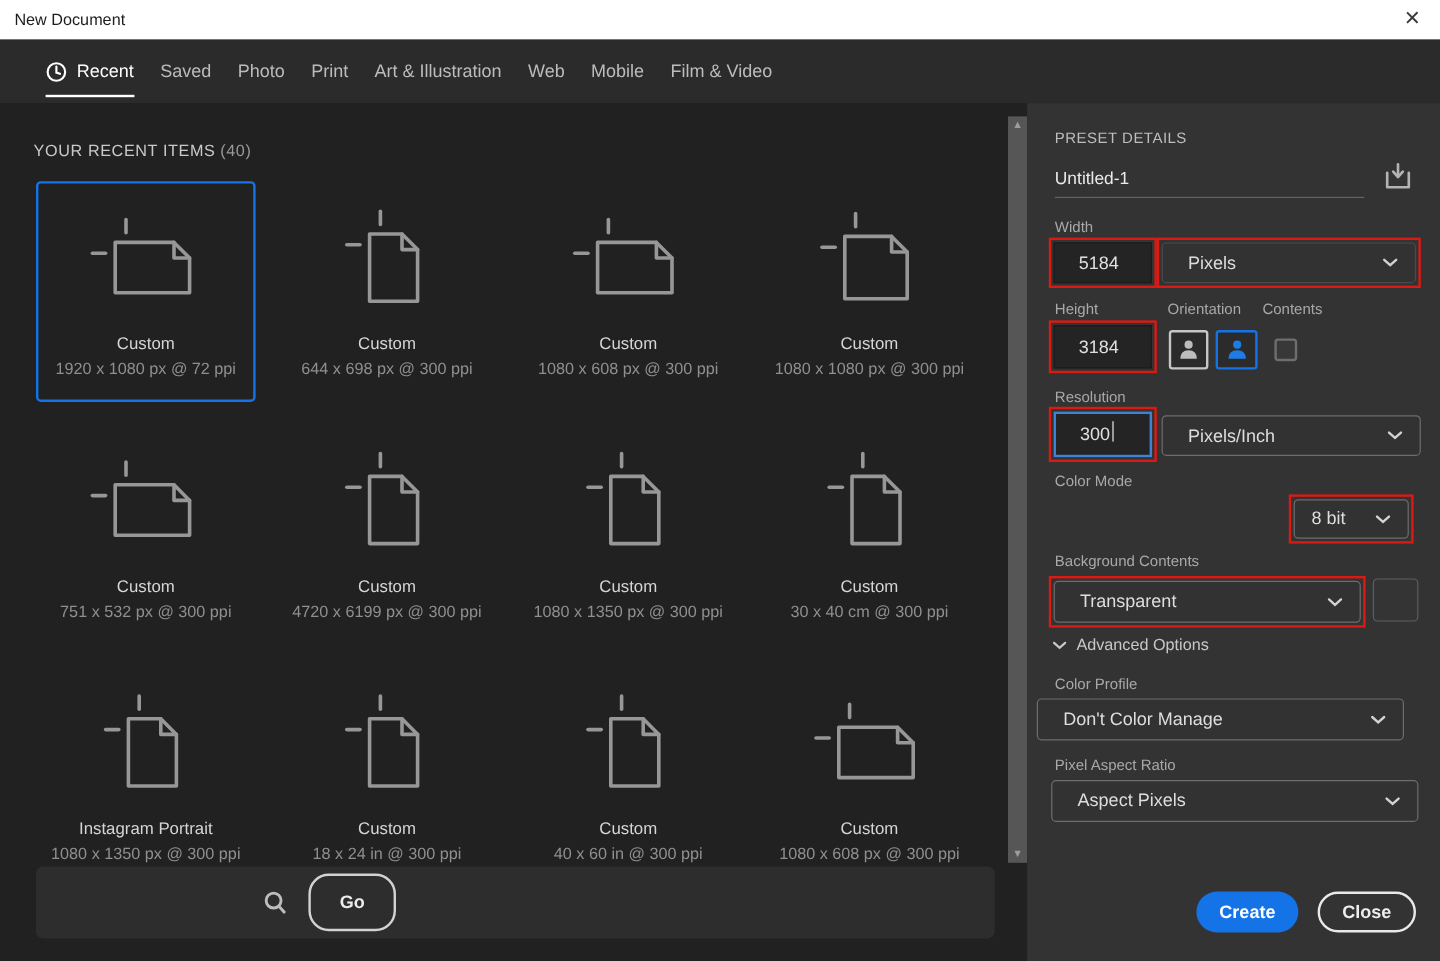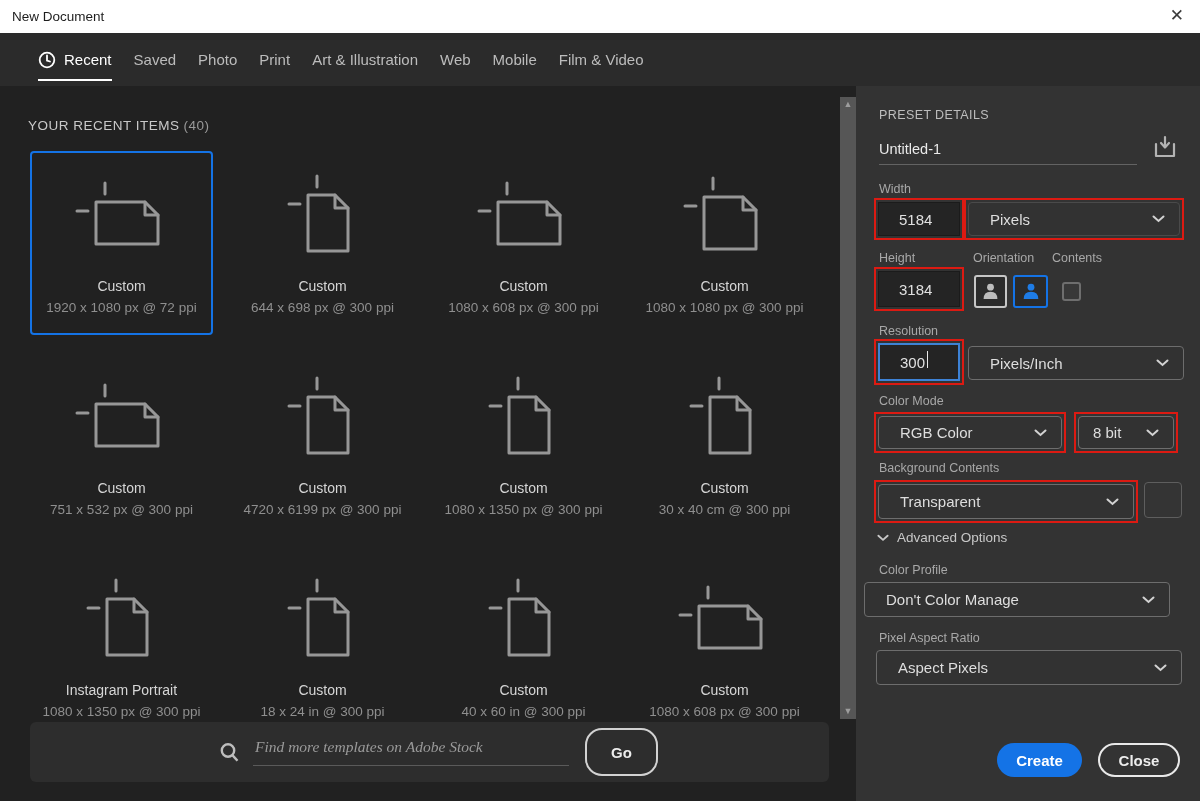--- a/index.html
+++ b/index.html
@@ -289,21 +289,20 @@
           <div class="card-name">Custom</div>
           <div class="card-size">1080 x 608 px @ 300 ppi</div>
         </div>
       </div>
 
     <div class="stock-bar">
       <svg class="mag" width="23" height="23" viewBox="0 0 23 23" fill="none" stroke="#bdbdbd" stroke-width="2.4">
         <circle cx="10" cy="9.5" r="6.2"></circle>
           <line x1="14.6" y1="14.4" x2="19.5" y2="19.8"></line>
       </svg>
-      <input class="stock-input" type="text" placeholder="Find more templates on Adobe Stock" style="">
       <button class="go-btn">Go</button>
     </div>
 
     <div class="scrollbar">
       <div class="arrow up">▲</div>
       <div class="arrow down">▼</div>
     </div>
   </div>
 
   <div class="sidebar">
@@ -358,28 +357,20 @@
       <div class="caret"></div>
     </div>
     <div class="dd dd-abs" style="left:112px; top:260px; width:216px; height:34px;">
       <span class="dd-label">Pixels/Inch</span>
       <svg width="13" height="8" viewBox="0 0 13 8" fill="none" stroke="#d2d2d2" stroke-width="2" stroke-linecap="round">
           <polyline points="1.5,1.5 6.5,6 11.5,1.5"></polyline>
         </svg>
     </div>
 
     <div class="side-label" style="left:23px; top:308px;">Color Mode</div>
-    <div class="hl" style="left:18px; top:326px; width:192px; height:41px;">
-      <div class="dd">
-        <span class="dd-label">RGB Color</span>
-        <svg width="13" height="8" viewBox="0 0 13 8" fill="none" stroke="#d2d2d2" stroke-width="2" stroke-linecap="round">
-            <polyline points="1.5,1.5 6.5,6 11.5,1.5"></polyline>
-          </svg>
-      </div>
-    </div>
     <div class="hl" style="left:218px; top:326px; width:104px; height:41px;">
       <div class="dd" style="padding-left:14px;">
         <span class="dd-label">8 bit</span>
         <svg width="13" height="8" viewBox="0 0 13 8" fill="none" stroke="#d2d2d2" stroke-width="2" stroke-linecap="round">
             <polyline points="1.5,1.5 6.5,6 11.5,1.5"></polyline>
           </svg>
       </div>
     </div>
 
     <div class="side-label" style="left:23px; top:375px;">Background Contents</div>

